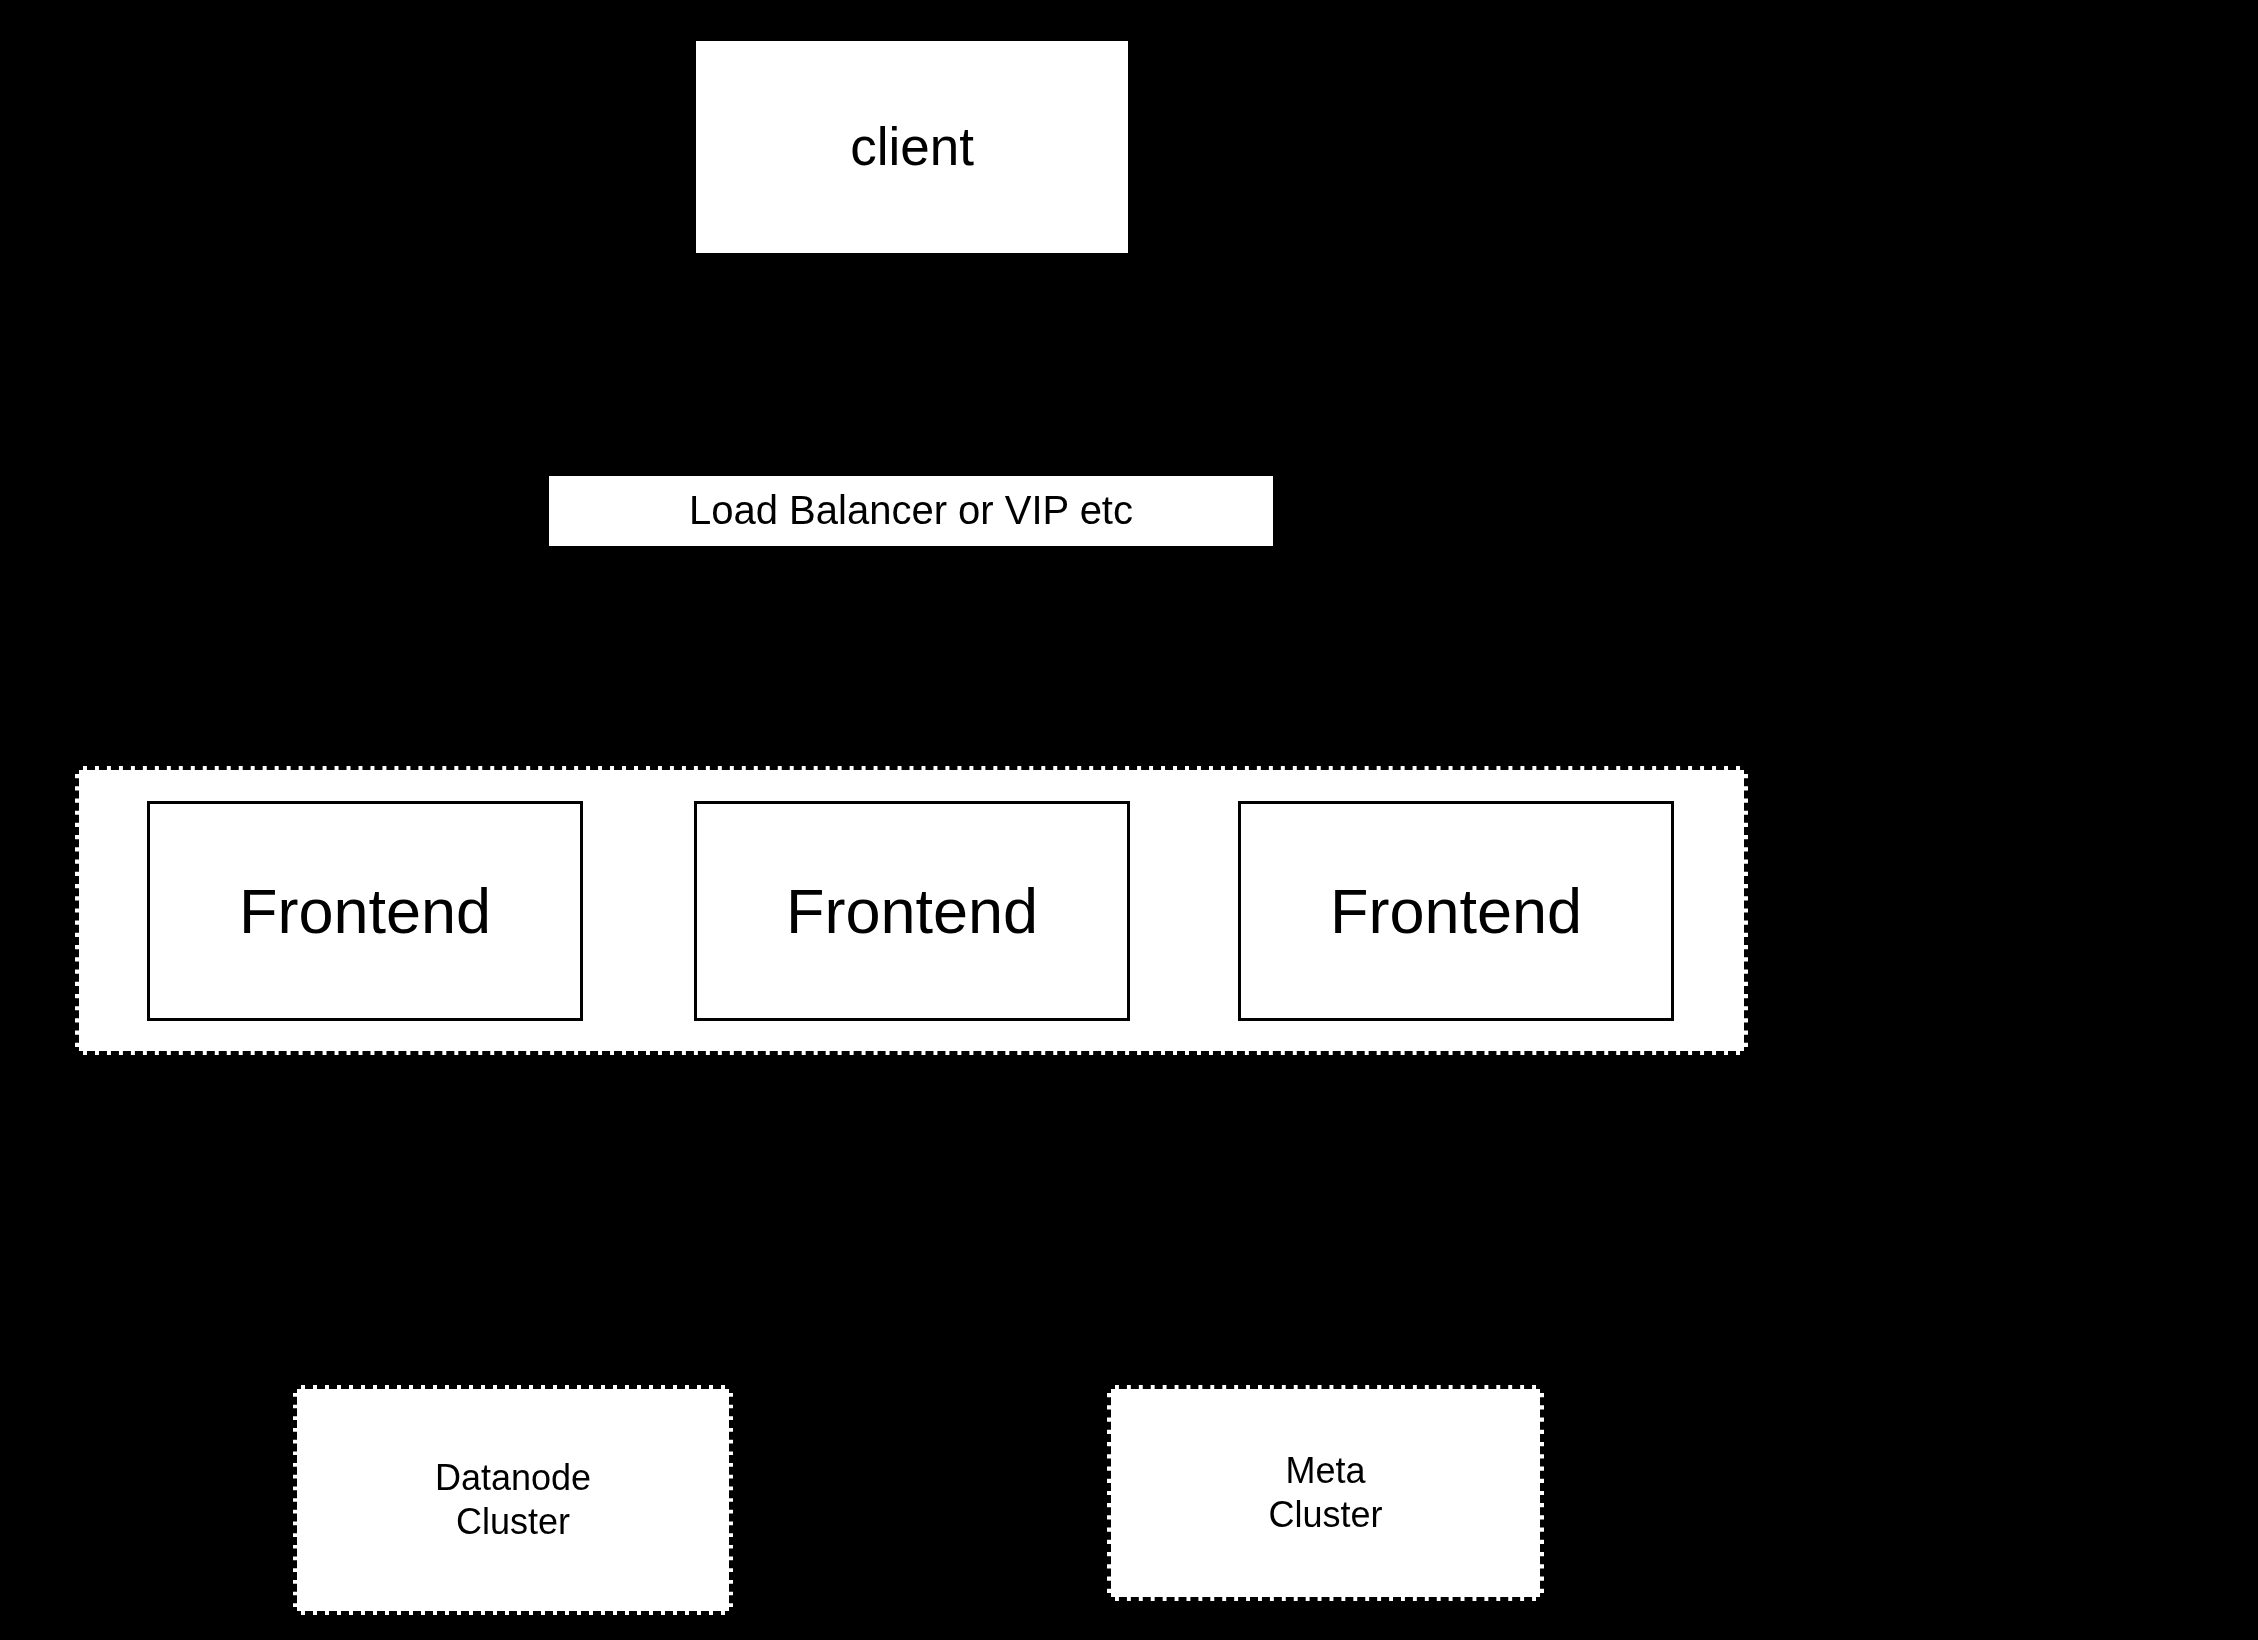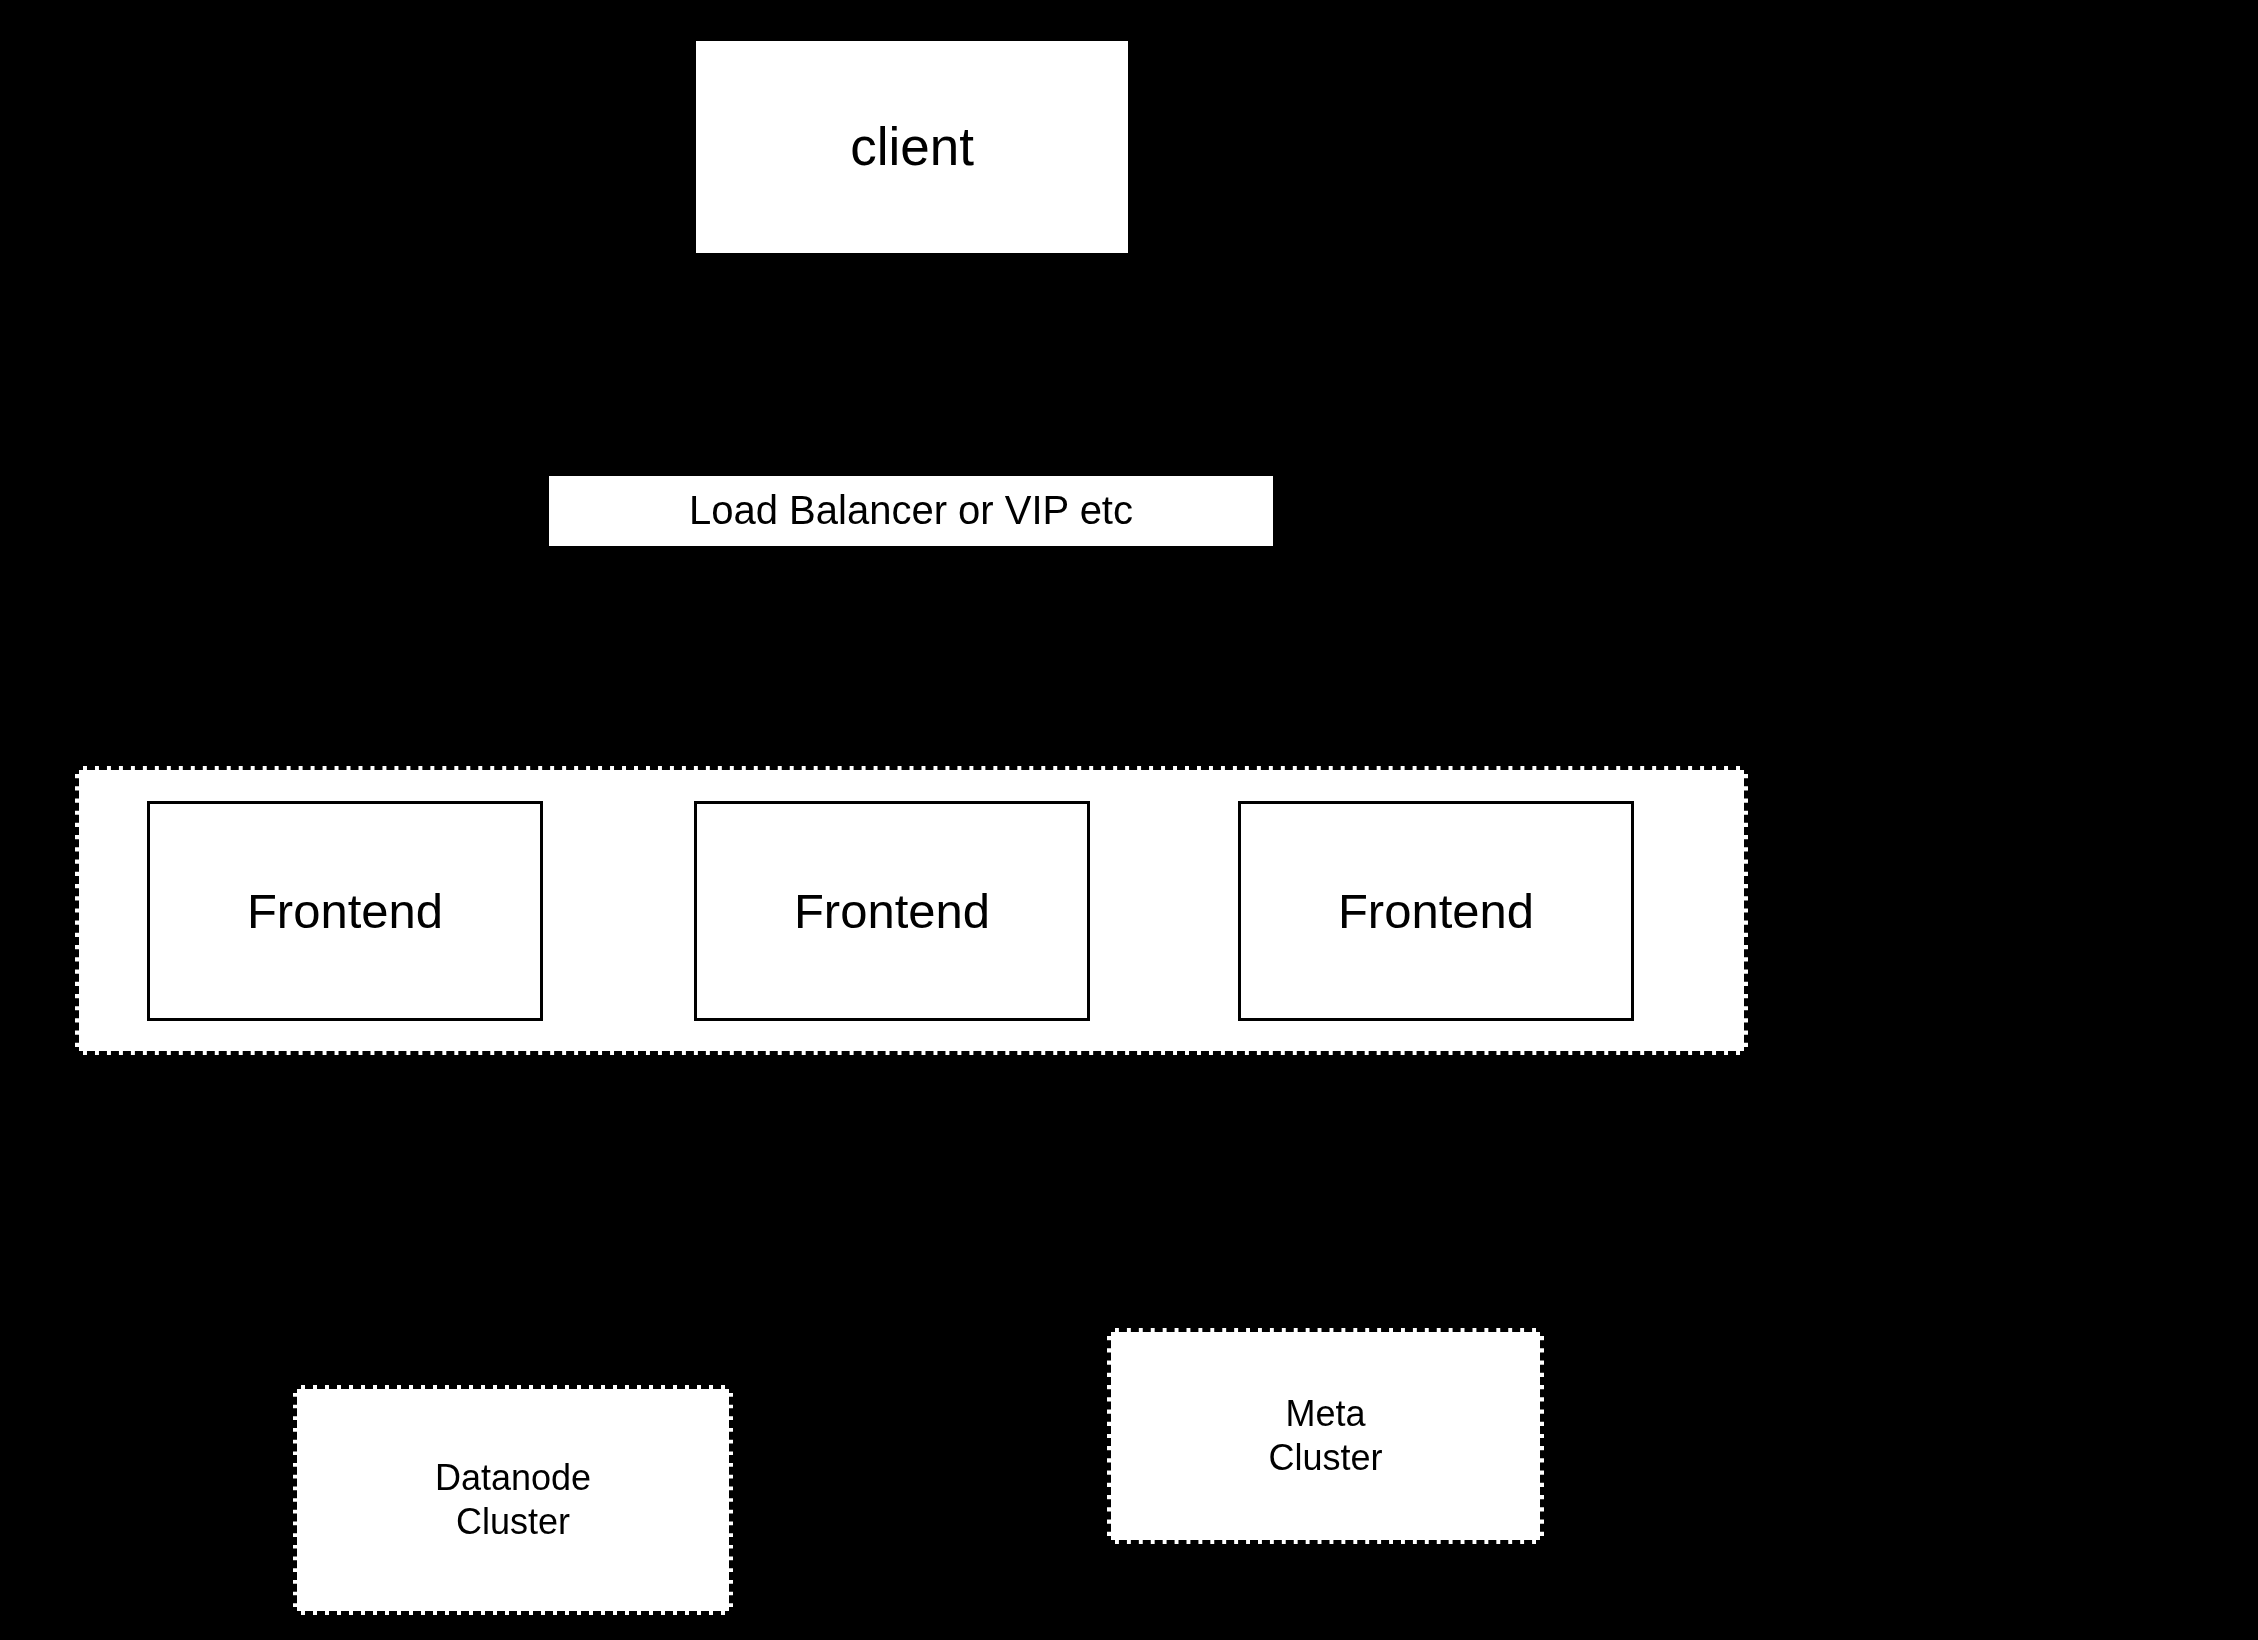--- a/index.html
+++ b/index.html
@@ -58,29 +58,29 @@
     width: 1673px;
     height: 289px;
     background: #ffffff;
     border: 4.5px dashed #000000;
   }
 
   .frontend-box {
     position: absolute;
     box-sizing: border-box;
     top: 801px;
-    width: 396px;
+    width: 436px;
     height: 220px;
     background: #ffffff;
     border: 3.6px solid #000000;
     display: flex;
     align-items: center;
     justify-content: center;
     color: #000000;
-    font-size: 49px;
+    font-size: 63px;
   }
   #frontend-box-1 { left: 147px; }
   #frontend-box-2 { left: 694px; }
   #frontend-box-3 { left: 1238px; }
 
   
   .cluster-box {
     position: absolute;
     box-sizing: border-box;
     background: #ffffff;
@@ -95,21 +95,21 @@
     white-space: pre-line;
   }
   #datanode-cluster {
     left: 293px;
     top: 1385px;
     width: 440px;
     height: 230px;
   }
   #meta-cluster {
     left: 1107px;
-    top: 1328px;
+    top: 1385px;
     width: 437px;
     height: 216px;
   }
 </style>
 </head>
 <body>
 
 <div id="canvas">
 
   <div class="node" id="client-node">

